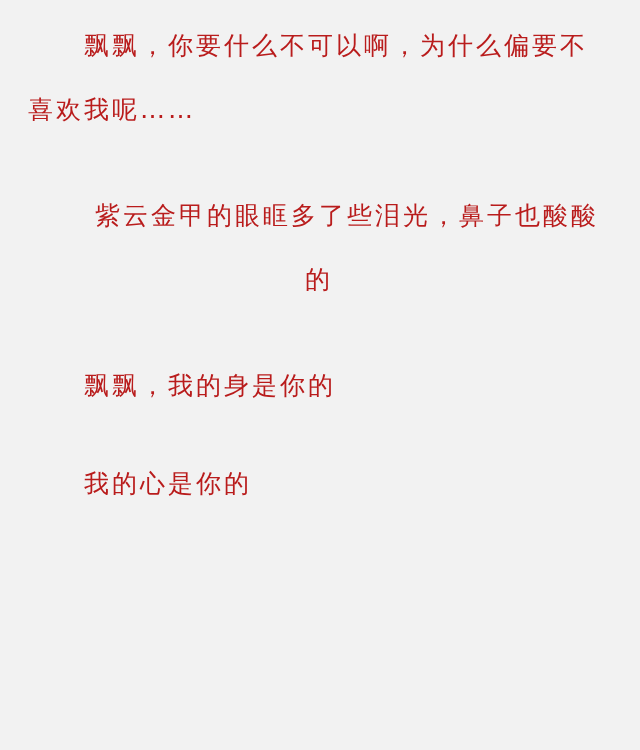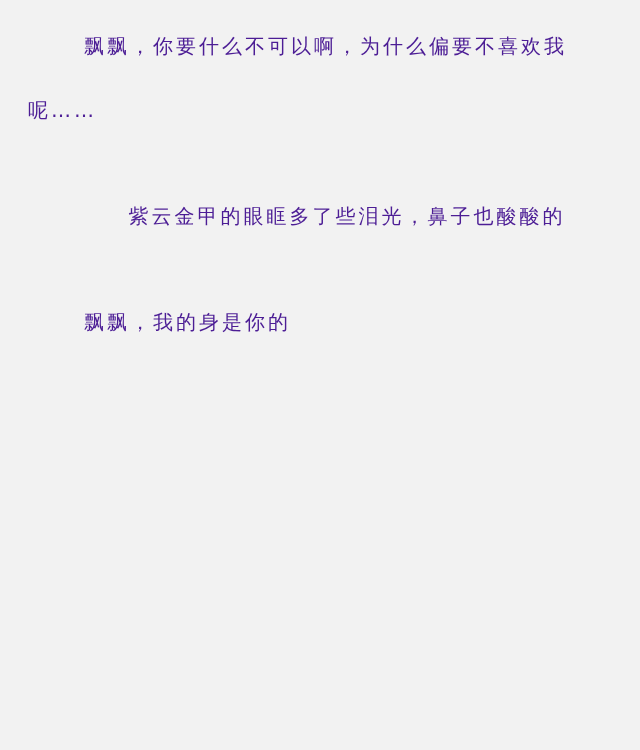--- a/index.html
+++ b/index.html
@@ -15,22 +15,22 @@
   }
   .page {
     width: 640px;
     height: 750px;
     box-sizing: border-box;
     padding: 14px 30px 0 28px;
     background: #f2f2f2;
     position: relative;
   }
   .para {
-    color: #4c1d95;
-    font-size: 20px;
+    color: #b91c1c;
+    font-size: 25px;
     line-height: 64px;
     letter-spacing: 3px;
     text-indent: 56px;
     margin: 0 0 26px 0;
     font-family: "DejaVu Sans", sans-serif;
     font-weight: 400;
     text-align: left;
     word-break: break-all;
   }
   .para.p1 { margin-bottom: 42px; }
@@ -40,13 +40,14 @@
   .para.p5 { margin-bottom: 34px; }
   .para.p6 { margin-bottom: 0; }
 </style>
 </head>
 <body>
 
 <div class="page">
   <p class="para p1">飘飘，你要什么不可以啊，为什么偏要不喜欢我呢……</p>
   <p class="para p2">紫云金甲的眼眶多了些泪光，鼻子也酸酸的</p>
   <p class="para p4">飘飘，我的身是你的</p>
+  <p class="para p5">我的心是你的</p>
 </div>
 
 </body></html>

